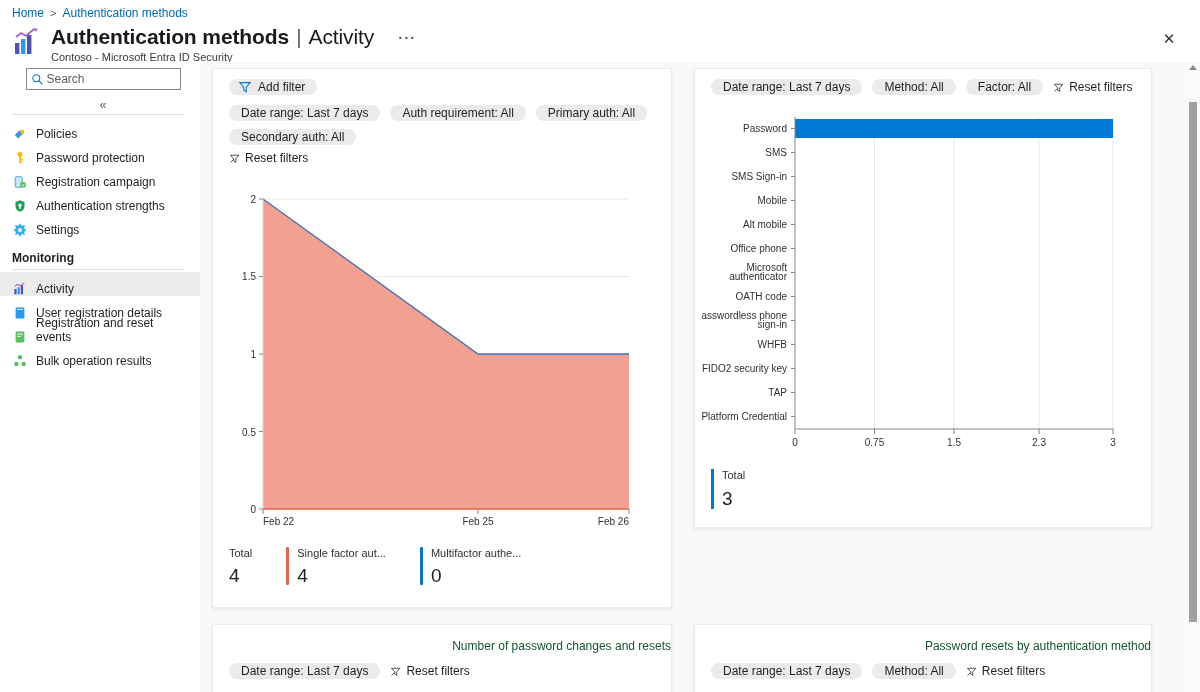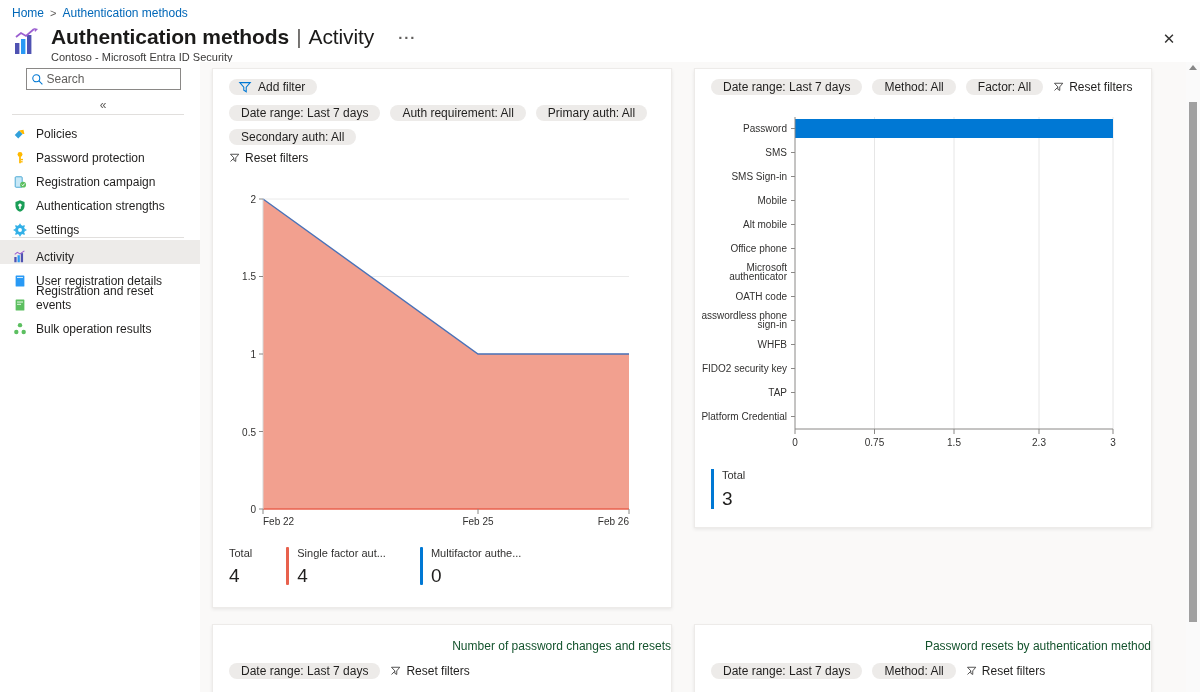--- a/index.html
+++ b/index.html
@@ -120,21 +120,21 @@
     gap: 8px 10px; padding: 10px 14px 0 16px;
   }
   .pill {
     background: #edebe9; border-radius: 12px; height: 16px;
     display: inline-flex; align-items: center; gap: 6px;
     padding: 0 12px; font-size: 12px; color: #201f1e;
     cursor: pointer; white-space: nowrap;
   }
   .pill.add-filter { padding-left: 9px; }
   .reset-link {
-    display: inline-flex; align-items: center; gap: 4px;
+    display: inline-flex; align-items: flex-end; gap: 4px;
     font-size: 12px; color: #201f1e; cursor: pointer; white-space: nowrap;
   }
   .reset-row { padding: 6px 0 0 16px; }
 
   
   .area-wrap { position: absolute; left: 16px; top: 120px;
                width: 424px; height: 340px; }
   .area-svg  { display: block; }
   .tick-lbl  { font-family: "Liberation Sans", sans-serif; font-size: 10px;
                fill: #323130; }
@@ -282,20 +282,21 @@
           <line x1="2.8" y1="2.8" x2="4.4" y2="4.4"></line>
             <line x1="11.6" y1="11.6" x2="13.2" y2="13.2"></line>
           <line x1="13.2" y1="2.8" x2="11.6" y2="4.4"></line>
             <line x1="4.4" y1="11.6" x2="2.8" y2="13.2"></line>
         </g>
       </svg>
     </span>
     <span>Settings</span>
   </div>
 
+  <div class="nav-group-title">Monitoring</div>
   <div class="nav-divider"></div>
 
   <div class="nav-item selected">
     <span class="nav-ico">
       <svg width="14" height="14" viewBox="0 0 16 16">
         <rect x="1.5" y="8" width="2.6" height="6" fill="#4f52b2"></rect>
         <rect x="5.2" y="6" width="2.6" height="8" fill="#2899f5"></rect>
         <rect x="8.9" y="3.6" width="2.6" height="10.4" fill="#4f52b2"></rect>
         <polyline points="2,5 5,2.6 8,4.4 13,1" fill="none" stroke="#9b5fd0" stroke-width="1.2"></polyline>
       </svg>

